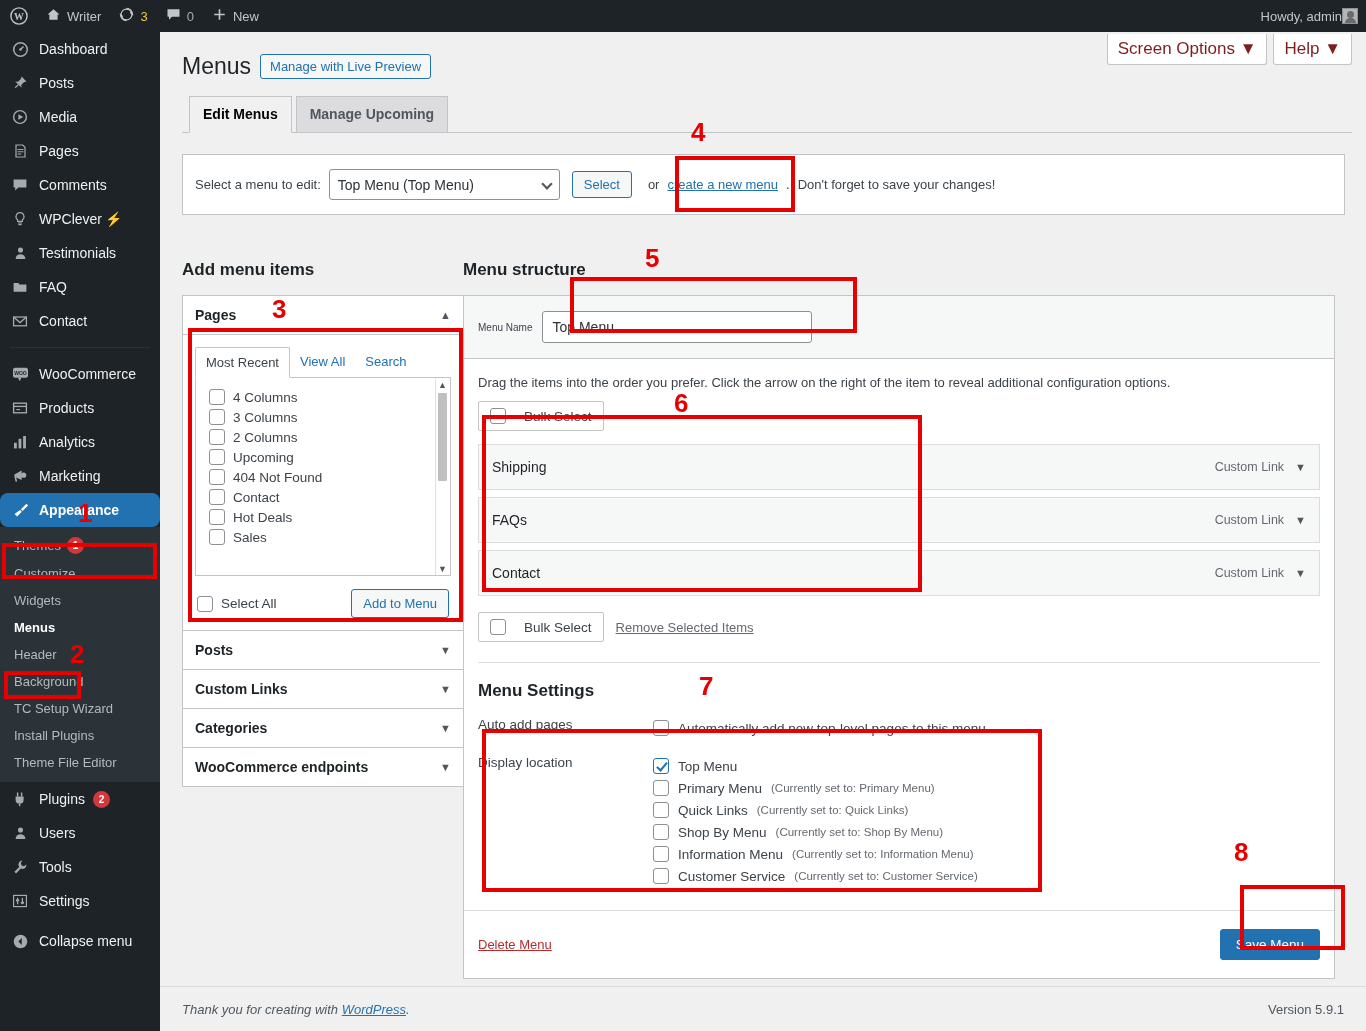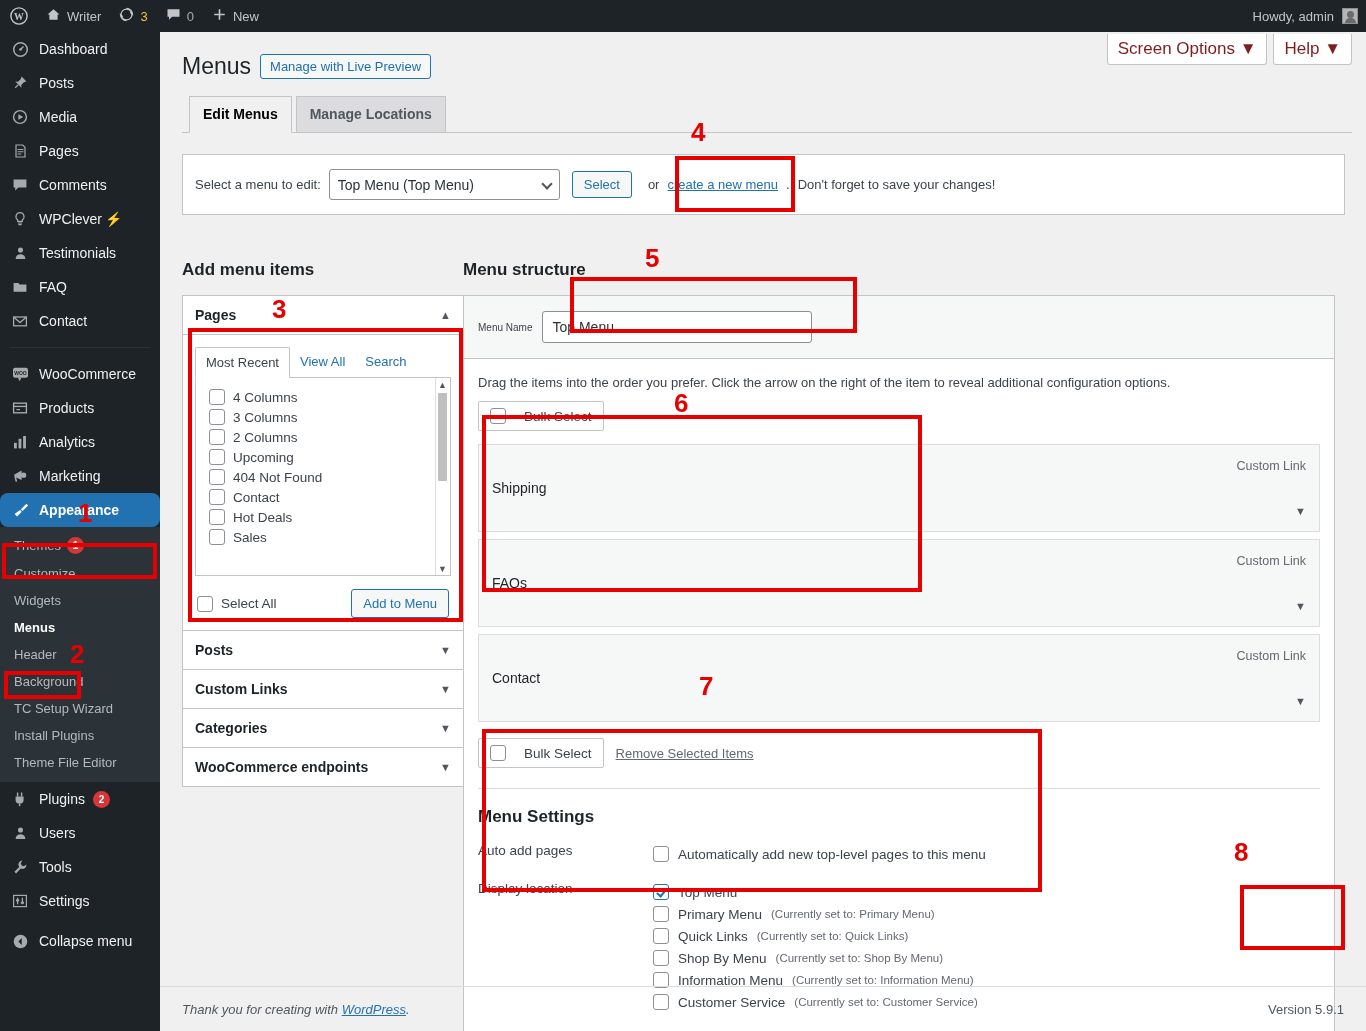--- a/index.html
+++ b/index.html
@@ -15,21 +15,21 @@
   #adminbar {
     position: absolute; top: 0; left: 0; width: 1366px; height: 32px;
     background: #1d2327; color: #c3c4c7;
     display: flex; align-items: center; font-size: 13px; z-index: 50;
   }
   .ab-item {
     display: flex; align-items: center; gap: 6px;
     padding: 0 9px; height: 32px; color: #c3c4c7; cursor: pointer;
   }
   .ab-logo { padding-left: 10px; padding-right: 9px; }
-  .ab-right { margin-left: auto; display: flex; align-items: center; padding-right: 8px; gap: 8px; }
+  .ab-right { margin-left: auto; display: flex; align-items: center; padding-right: 8px; }
   .avatar-sq {
     width: 16px; height: 16px; background: #b5b5b5;
     display: inline-block; position: relative; border: 1px solid #8f8f8f;
   }
   .avatar-sq::after {
     content: ""; position: absolute; left: 4px; top: 2px;
     width: 7px; height: 7px; border-radius: 50%; background: #6b6b6b;
   }
   .avatar-sq::before {
     content: ""; position: absolute; left: 2px; bottom: 0;
@@ -190,21 +190,21 @@
     border: 1px solid #c3c4c7; background: #fff; padding: 6px 11px;
     font-size: 13.5px; color: #3c434a; border-radius: 2px; cursor: pointer;
   }
   .mi-list { padding: 13px 14px 0 14px; }
   .mi-row {
     background: #f6f7f7; border: 1px solid #dcdcde;
     display: flex; align-items: center; justify-content: space-between;
     padding: 14px 13px; margin-bottom: 7px; cursor: move;
   }
   .mi-title { font-size: 14px; color: #1d2327; }
-  .mi-right { display: flex; align-items: flex-end; gap: 32px; flex-direction: column; }
+  .mi-right { display: flex; align-items: center; gap: 11px; }
   .mi-type { font-size: 12.5px; color: #646970; }
   .mi-caret { color: #50575e; font-size: 11px; cursor: pointer; }
   .bulk-row2 { padding: 9px 14px 0 14px; display: flex; align-items: center; gap: 12px; }
   .rm-link { font-size: 13px; color: #646970; text-decoration: underline; cursor: pointer; }
 
   .settings-wrap { border-top: 1px solid #dcdcde; margin: 20px 14px 0 14px; padding-top: 18px; }
   .set-title { font-size: 17px; font-weight: 600; color: #1d2327; margin-bottom: 11px; }
   .set-row { display: flex; align-items: flex-start; padding: 5px 0; }
   .set-key { width: 175px; font-size: 13.5px; color: #3c434a; flex: 0 0 175px; }
   .set-val { font-size: 13.5px; color: #3c434a; }
@@ -524,21 +524,21 @@
     <button class="meta-btn">Help ▼</button>
   </div>
 
   <div class="page-head">
     <h1 class="page-title">Menus</h1>
     <button class="live-preview-btn">Manage with Live Preview</button>
   </div>
 
   <div class="nav-tabs">
     <div class="nav-tab active">Edit Menus</div>
-    <div class="nav-tab">Manage Locations</div>
+    <div class="nav-tab">Manage Upcoming</div>
   </div>
 
   <div class="menu-select-box">
     <span>Select a menu to edit:</span>
     <span class="sel-wrap">
       <select class="menu-select">
         <option>Top Menu (Top Menu)</option>
       </select>
       <span class="sel-arrow"></span>
     </span>

